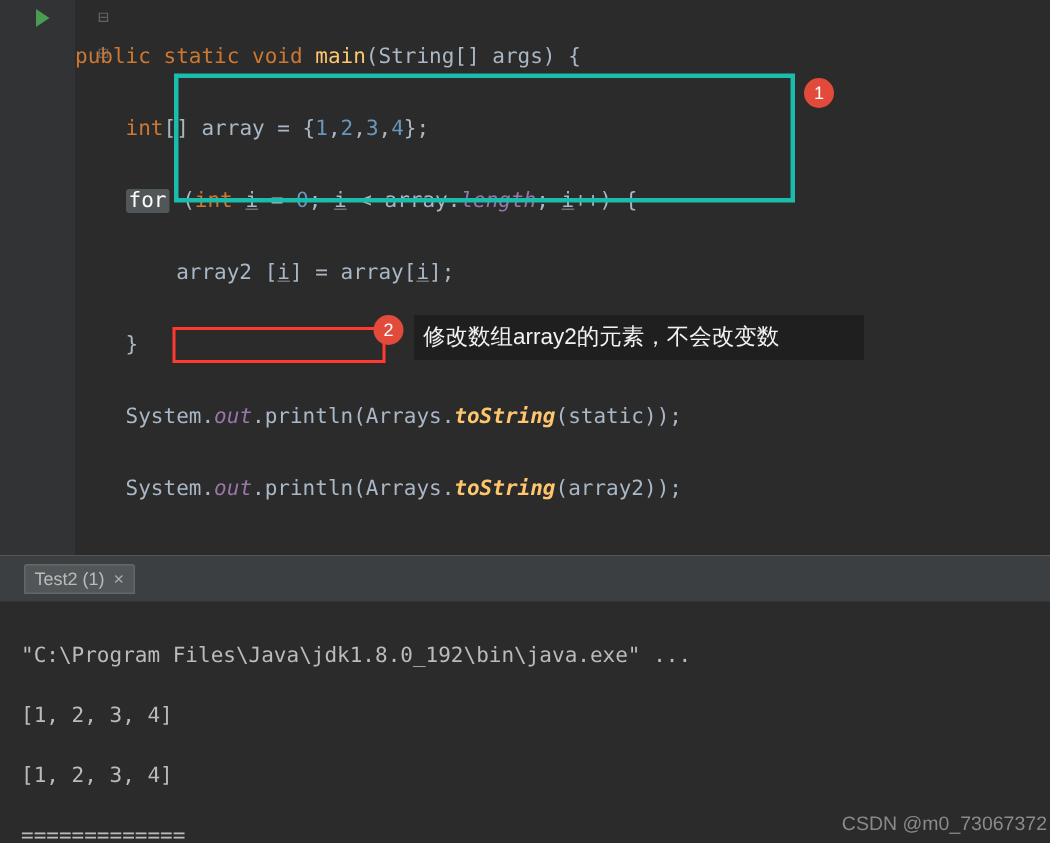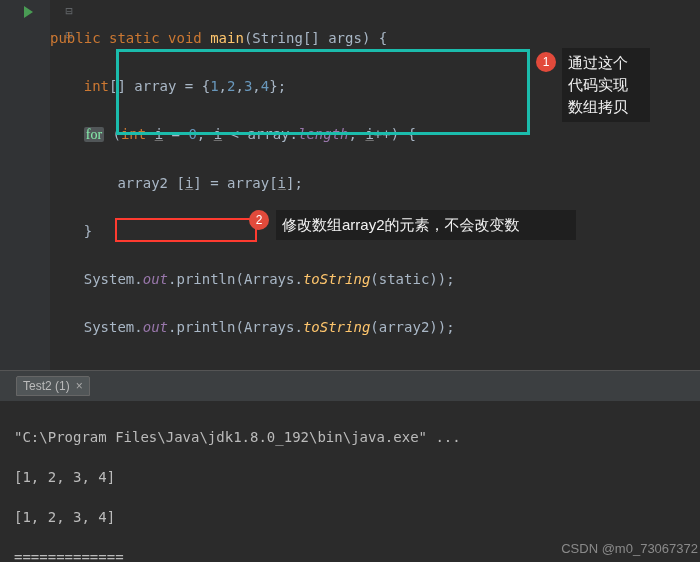--- a/index.html
+++ b/index.html
@@ -44,25 +44,25 @@
     text-align: center;
   }
   .code {
     padding-left: 50px;
     padding-top: 2px;
     line-height: 24px;
     white-space: pre;
     position: relative;
   }
   .kw { color: #cc7832; }
-  .kw-for { color: #86efac; background: #515658; padding: 0 2px; border-radius: 2px; font-family: Liberation Serif, serif;}
+  .kw-for { color: #ffffff; background: #515658; padding: 0 2px; border-radius: 2px;}
   .type { color: #cc7832; }
   .num { color: #6897bb; }
   .field { color: #9876aa; font-style: italic; }
-  .method-i { color: #ffc66d; font-style: italic;}
+  .method-i { color: #ffc66d; font-style: italic; font-weight: bold;}
   .method   { color: #ffc66d; }
   .var-u { text-decoration: underline; text-decoration-color: #707070;}
   .box-teal {
     position: absolute;
     border: 3px solid #1bbcac;
     pointer-events: none;
   }
   .box-red {
     position: absolute;
     border: 2px solid #ff3b30;
@@ -164,25 +164,20 @@
 <div>    <span>System.</span><span class="field">out</span><span>.println(Arrays.</span><span class="method-i">toString</span><span>(array2));</span></div>
 
 
 
 
 
   </div>
 
   <div class="box-teal" style="left:116px; top:49px; width:414px; height:86px;"></div>
   <div class="badge" style="left:536px; top:52px;">1</div>
-  <div class="anno" style="left:562px; top:48px; width:88px;">
-    <div>通过这个</div>
-    <div>代码实现</div>
-    <div>数组拷贝</div>
-  </div>
 
   <div class="box-red" style="left:115px; top:218px; width:142px; height:24px;"></div>
   <div class="badge" style="left:249px; top:210px;">2</div>
   <div class="anno" style="left:276px; top:210px; width:300px;">
     <div>修改数组array2的元素，不会改变数</div>
   </div>
 
 </div>
 
 <div class="handle">⋮⋮</div>

